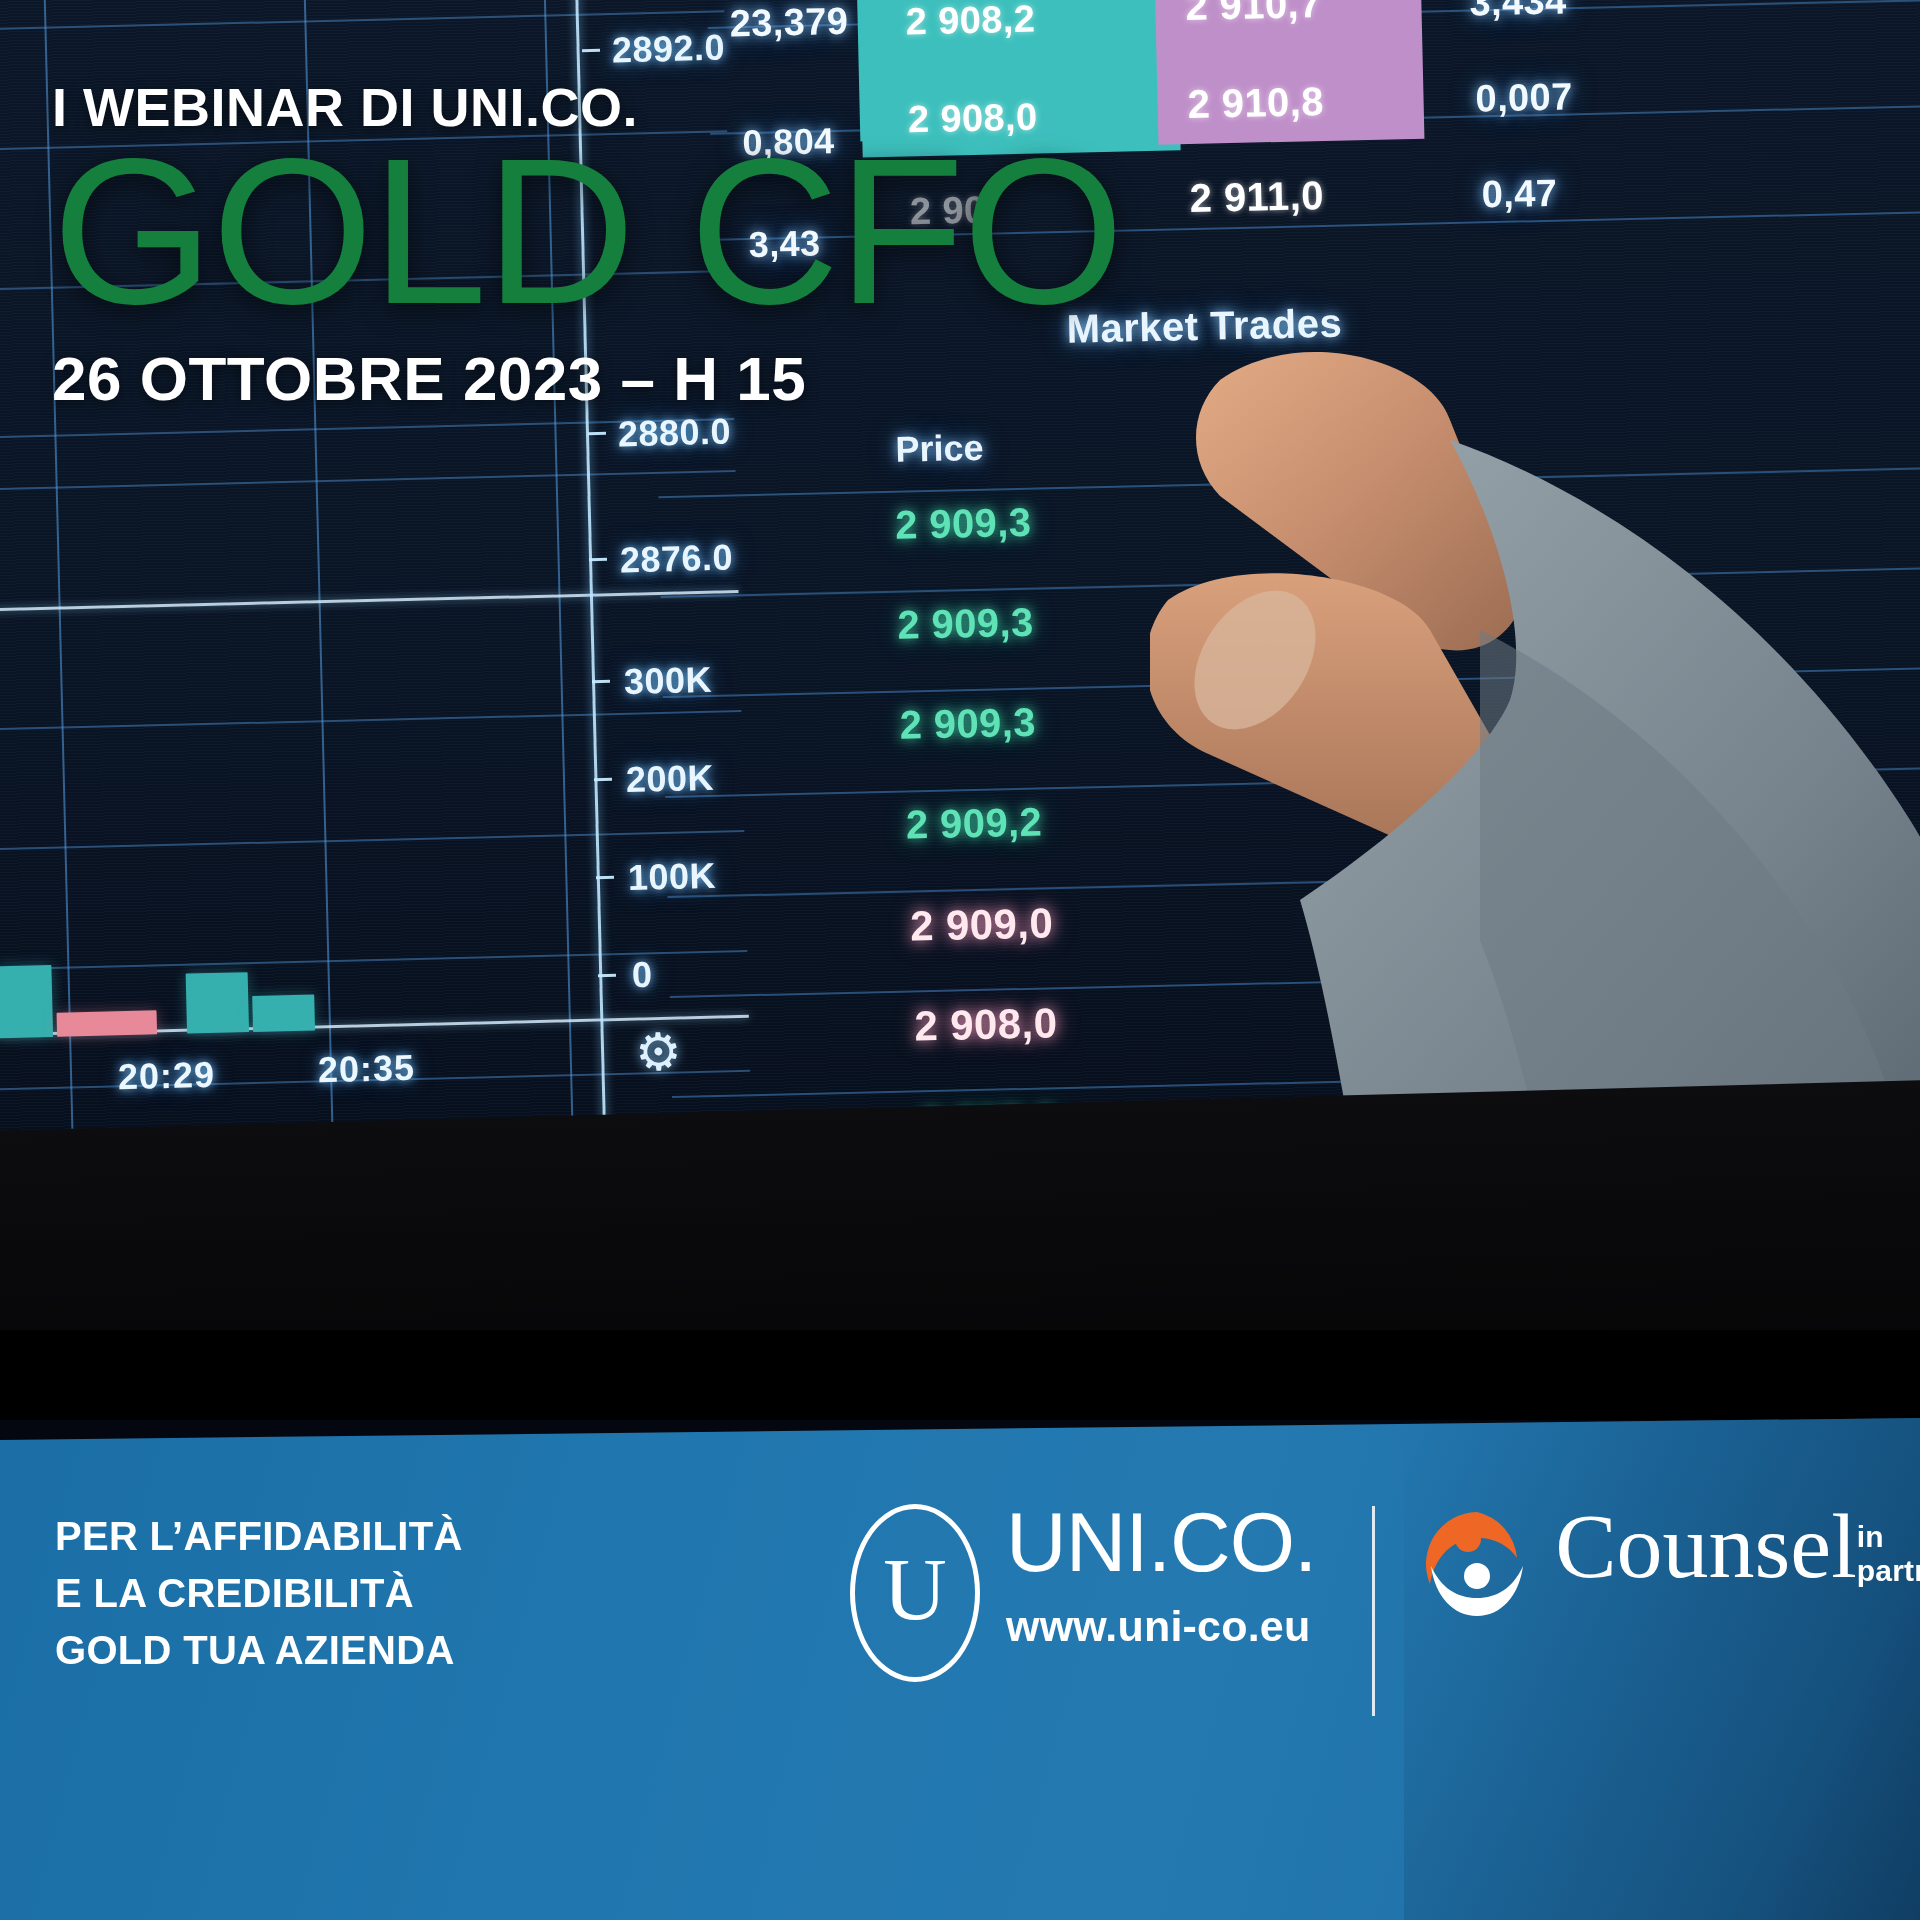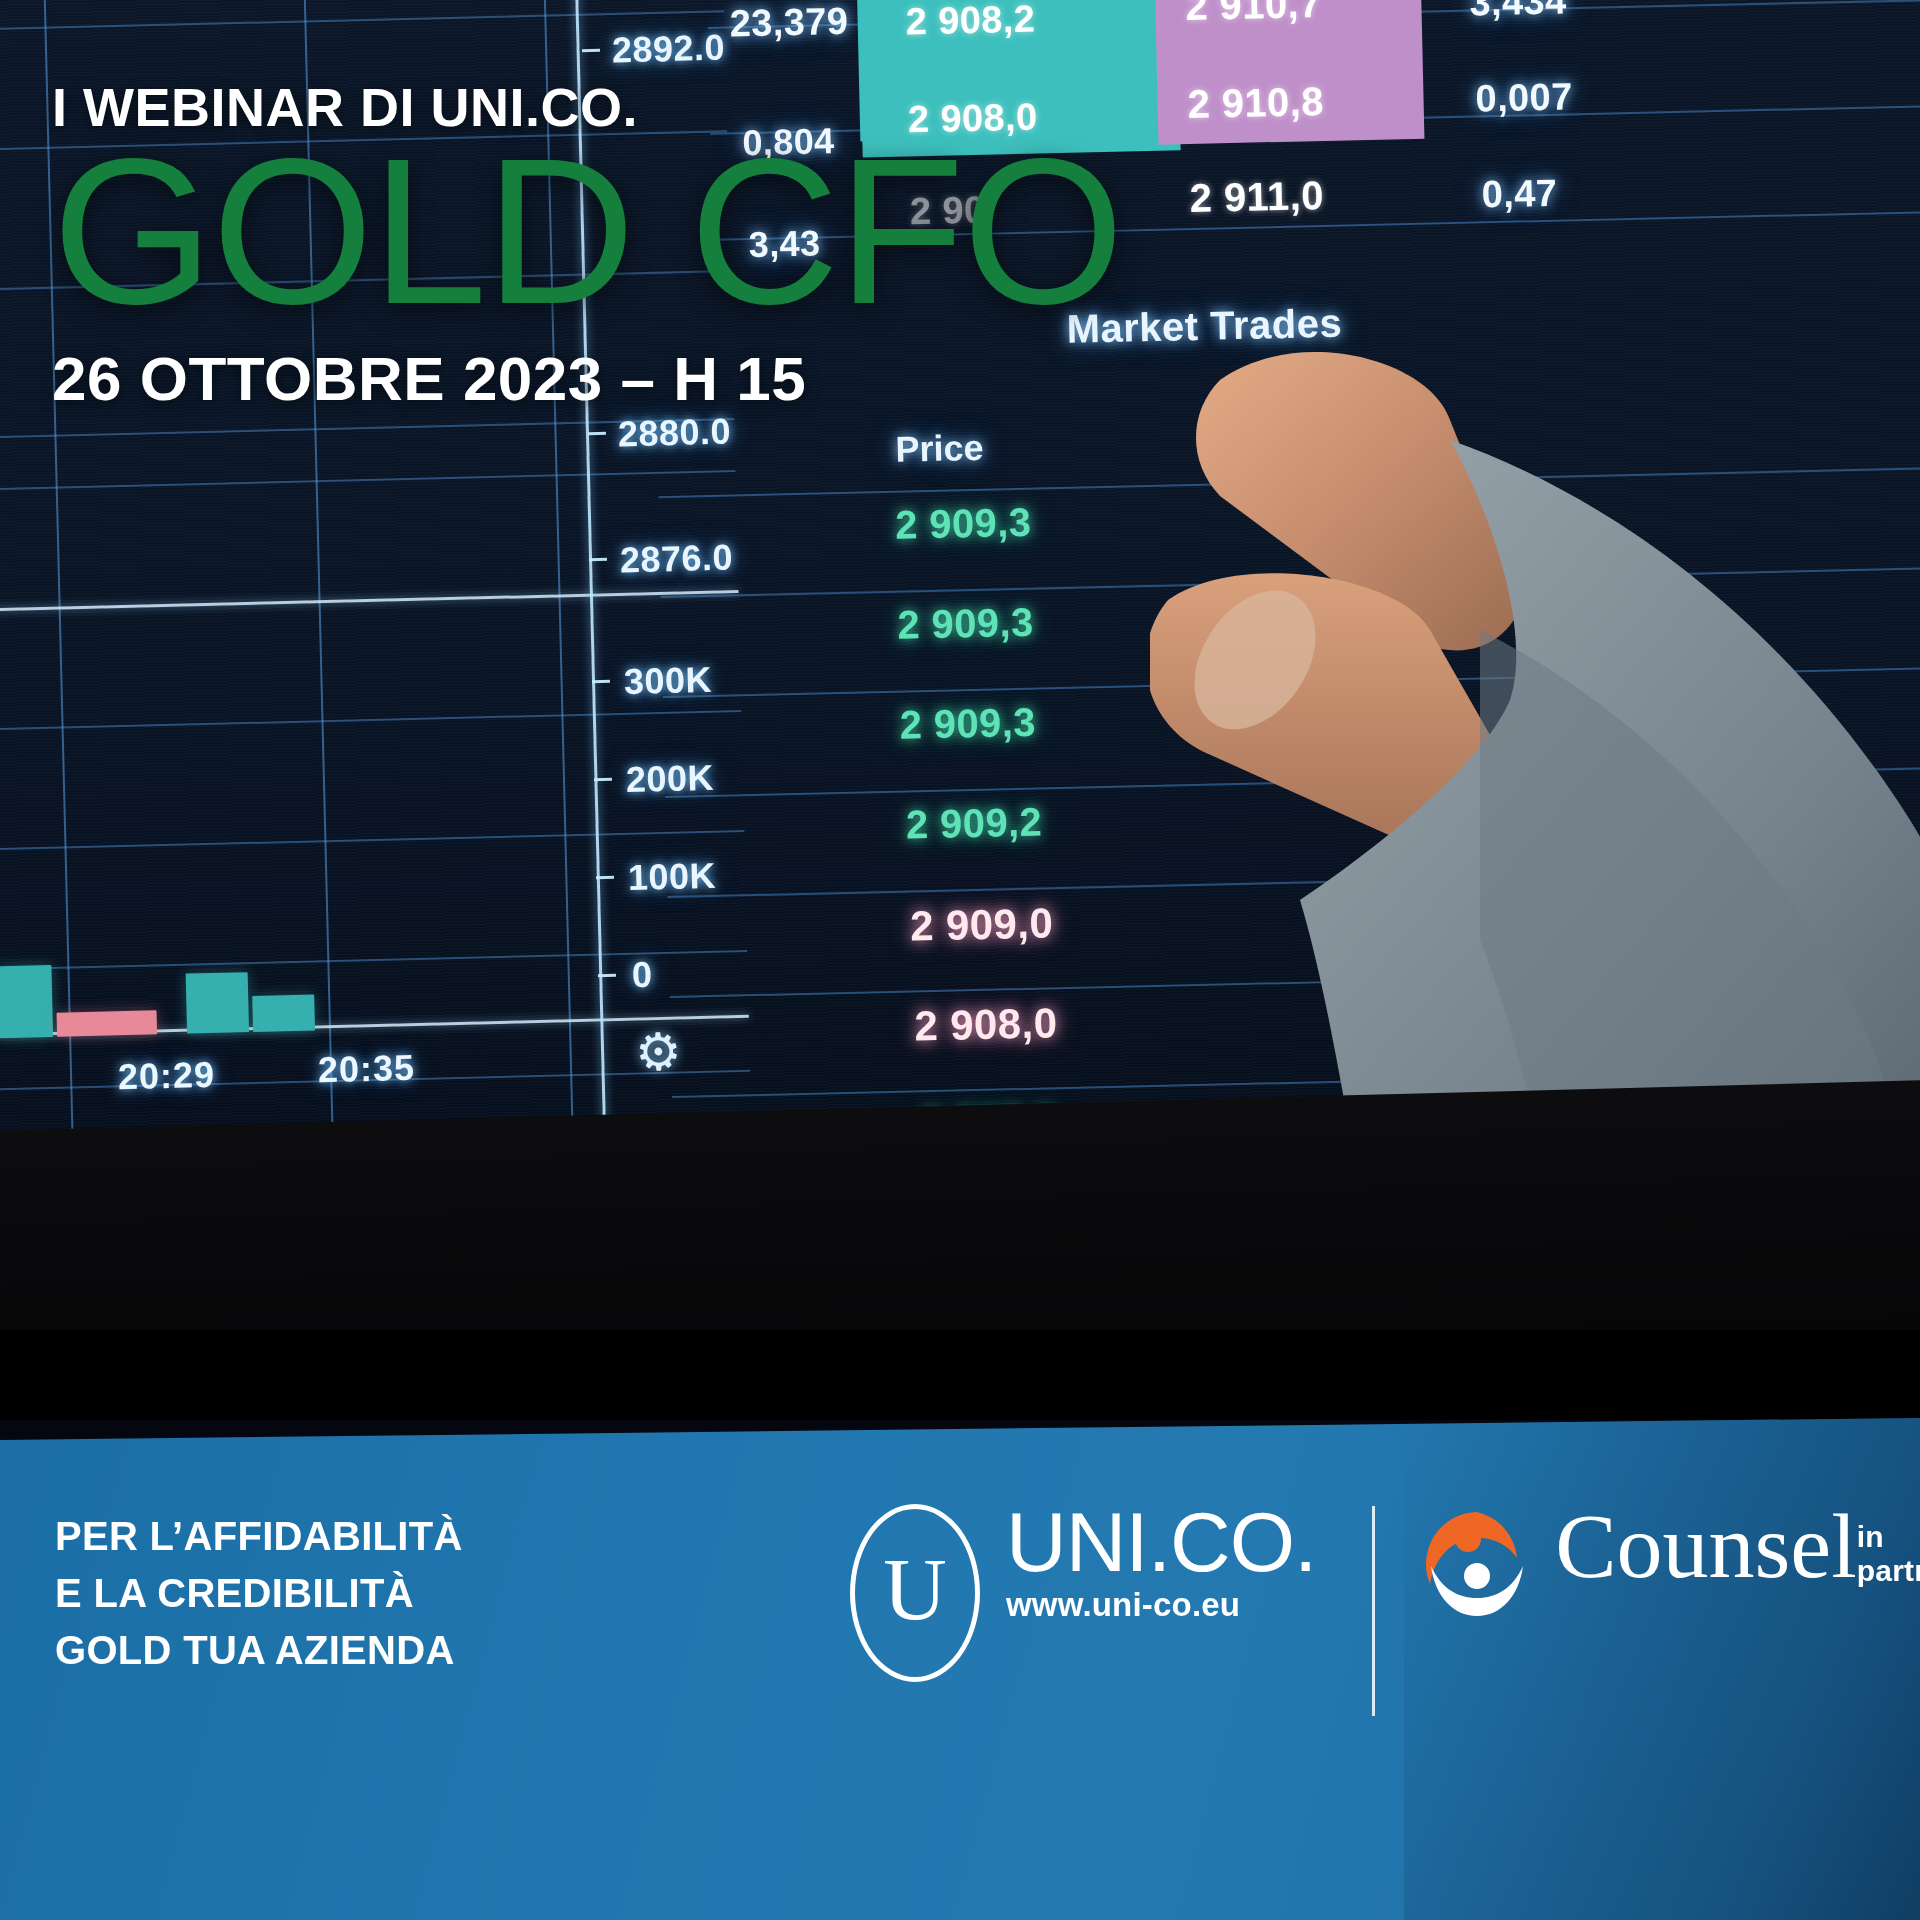--- a/index.html
+++ b/index.html
@@ -108,21 +108,21 @@
   #tagline{position:absolute;left:55px;top:90px;}
   .tl{font-size:40px;font-weight:800;color:#fff;line-height:1.42;letter-spacing:.3px;}
 
   #logos{position:absolute;left:850px;top:82px;display:flex;align-items:flex-start;gap:0;}
   .unico{display:flex;align-items:flex-start;gap:26px;}
   .uoval{width:120px;height:168px;border:5px solid #fff;border-radius:50%/50%;
          display:flex;align-items:center;justify-content:center;margin-top:4px;}
   .uletter{font-family:"Liberation Serif",serif;font-size:88px;color:#fff;line-height:1;margin-top:-6px;}
   .unitxt{display:flex;flex-direction:column;}
   .uniname{font-size:84px;font-weight:400;color:#fff;letter-spacing:-1px;line-height:1;}
-  .uniurl{font-size:33px;font-weight:700;color:#fff;margin-top:2px;letter-spacing:.2px;}
+  .uniurl{font-size:43px;font-weight:700;color:#fff;margin-top:18px;letter-spacing:.2px;}
   .vdiv{width:3px;height:210px;background:rgba(255,255,255,.85);margin:6px 46px 0 56px;}
   .counsel{display:flex;align-items:flex-start;gap:22px;}
   .cmark{width:112px;height:112px;position:relative;margin-top:8px;}
   .ctxt{display:flex;flex-direction:row;align-items:center;}
   .cname{font-family:"Liberation Serif",serif;font-size:92px;color:#fff;line-height:1;letter-spacing:0px;}
   .cpart{font-size:30px;font-weight:700;color:#fff;margin-top:16px;letter-spacing:.2px;}
 </style>
 </head>
 <body>
 

